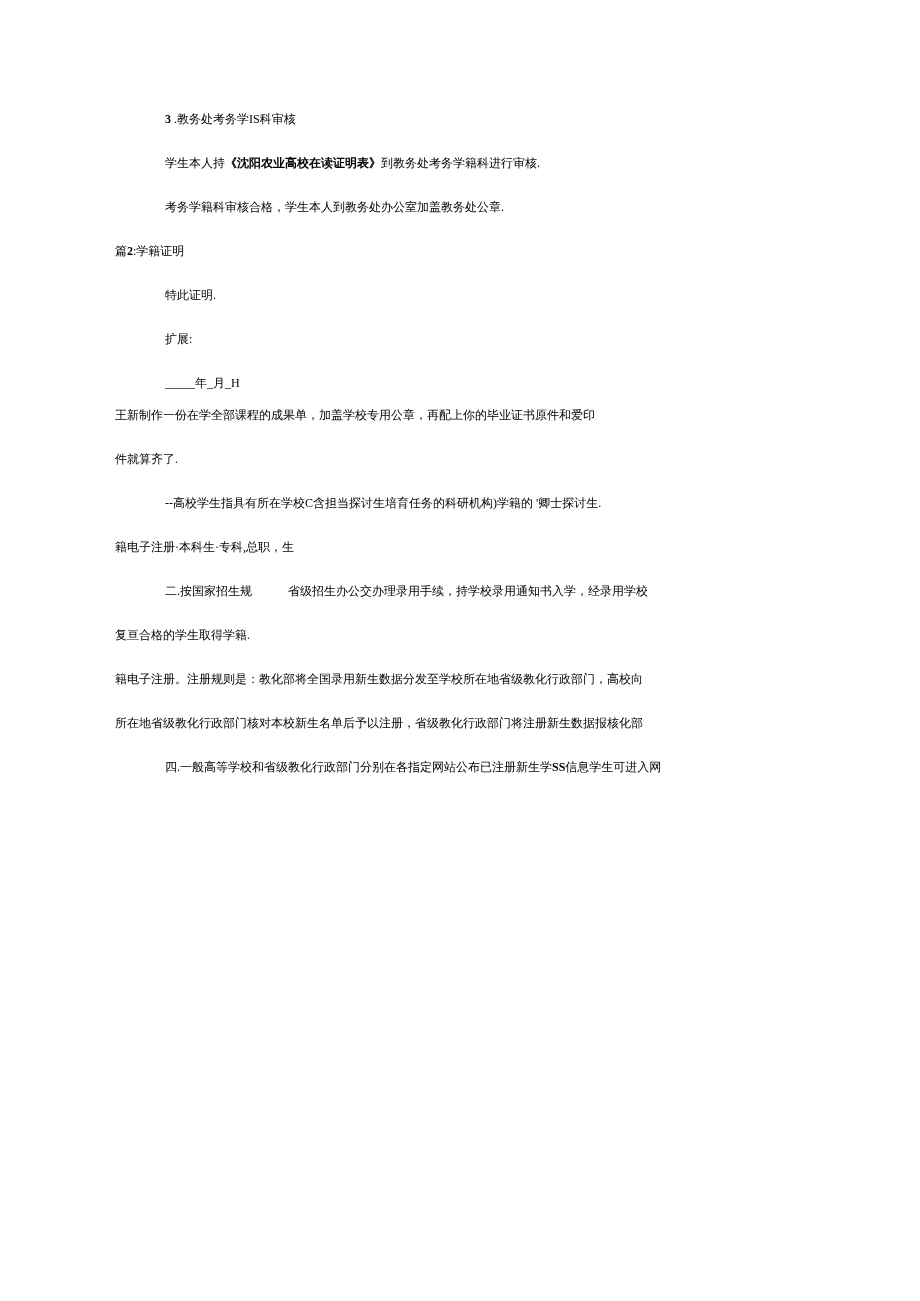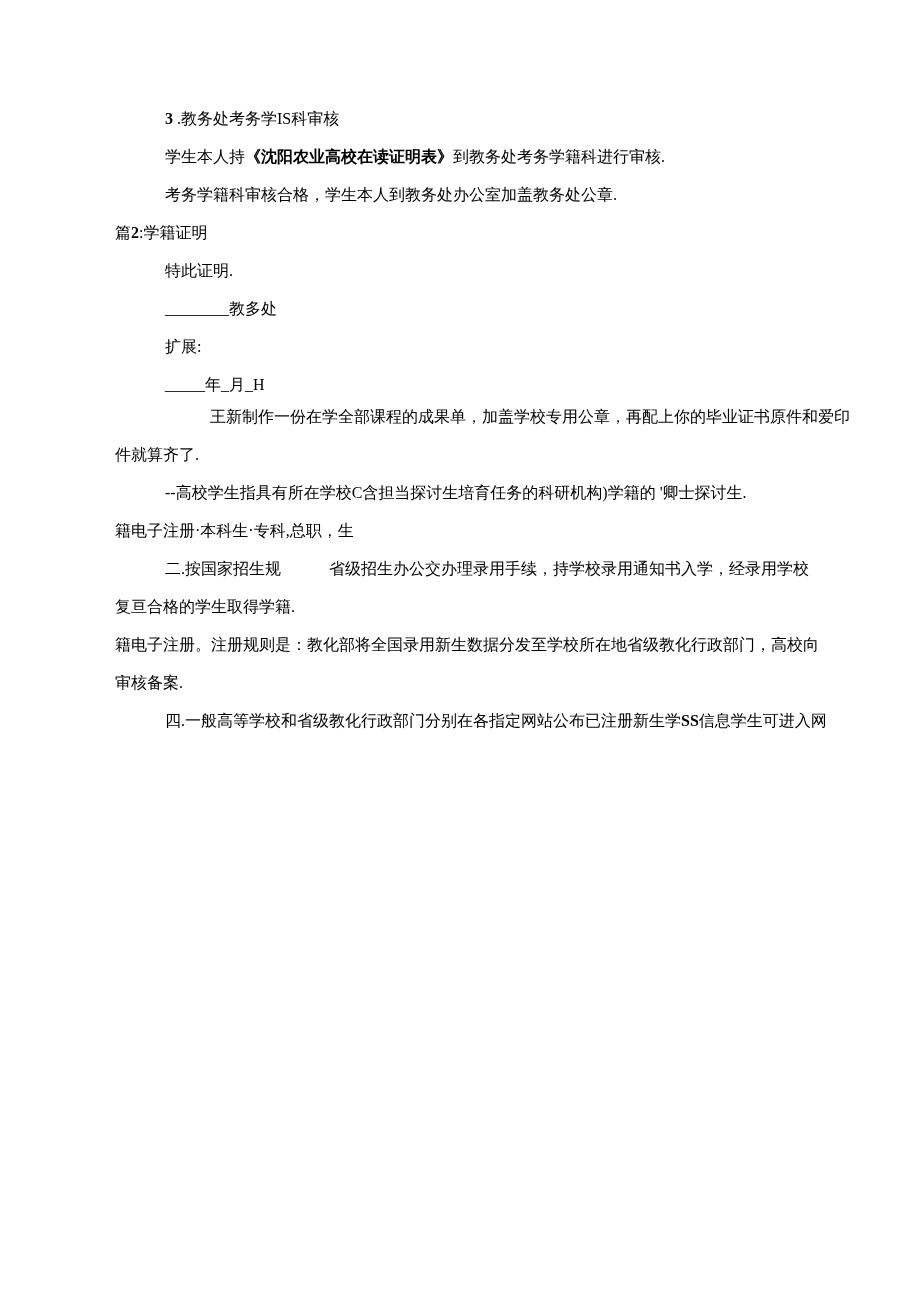--- a/index.html
+++ b/index.html
@@ -9,49 +9,48 @@
     height: 1301px;
     overflow: hidden;
     font-family: "Liberation Serif", "DejaVu Serif", serif;
   }
   .page {
     width: 920px;
     height: 1301px;
     background: #ffffff;
     color: #000000;
     padding: 108px 70px 40px 115px;
-    font-size: 16px;
+    font-size: 12px;
     line-height: 22px;
   }
   .line {
     white-space: nowrap;
-    margin-top: 16px;
+    margin-top: 22px;
   }
   .line:first-child { margin-top: 0; }
   .indent { padding-left: 50px; }
-  .tight { margin-top: 10px; text-align: right; }
+  .tight { margin-top: 10px; }
   .b { font-weight: bold; }
 </style>
 </head>
 <body>
 
 <div class="page">
 
   <p class="line indent"><span class="b">3</span><span> .教务处考务学IS科审核</span></p>
 
   <p class="line indent"><span>学生本人持</span><span class="b">《沈阳农业高校在读证明表》</span><span>到教务处考务学籍科进行审核.</span></p>
 
 
   <p class="line indent">考务学籍科审核合格，学生本人到教务处办公室加盖教务处公章.</p>
 
   <p class="line"><span>篇</span><span class="b">2</span><span>:学籍证明</span></p>
 
   <p class="line indent">特此证明.</p>
 
-  <p class="line indent">________教多处</p>
 
   <p class="line indent">扩展:</p>
 
   <p class="line indent">_____年_月_H</p>
 
 
   <p class="line tight">王新制作一份在学全部课程的成果单，加盖学校专用公章，再配上你的毕业证书原件和爱印</p>
 
   <p class="line">件就算齐了.</p>
 
@@ -59,18 +58,18 @@
 
   <p class="line">籍电子注册·本科生·专科,总职，生</p>
 
   <p class="line indent">二.按国家招生规　　　省级招生办公交办理录用手续，持学校录用通知书入学，经录用学校</p>
 
   <p class="line">复亘合格的学生取得学籍.</p>
 
 
   <p class="line">籍电子注册。注册规则是：教化部将全国录用新生数据分发至学校所在地省级教化行政部门，高校向</p>
 
+  <p class="line">所在地省级教化行政部门核对本校新生名单后予以注册，省级教化行政部门将注册新生数据报核化部</p>
 
-  <p class="line">审核备案.</p>
 
   <p class="line indent"><span>四.一般高等学校和省级教化行政部门分别在各指定网站公布已注册新生学</span><span class="b">SS</span><span>信息学生可进入网</span></p>
 
 </div>
 
 </body></html>

